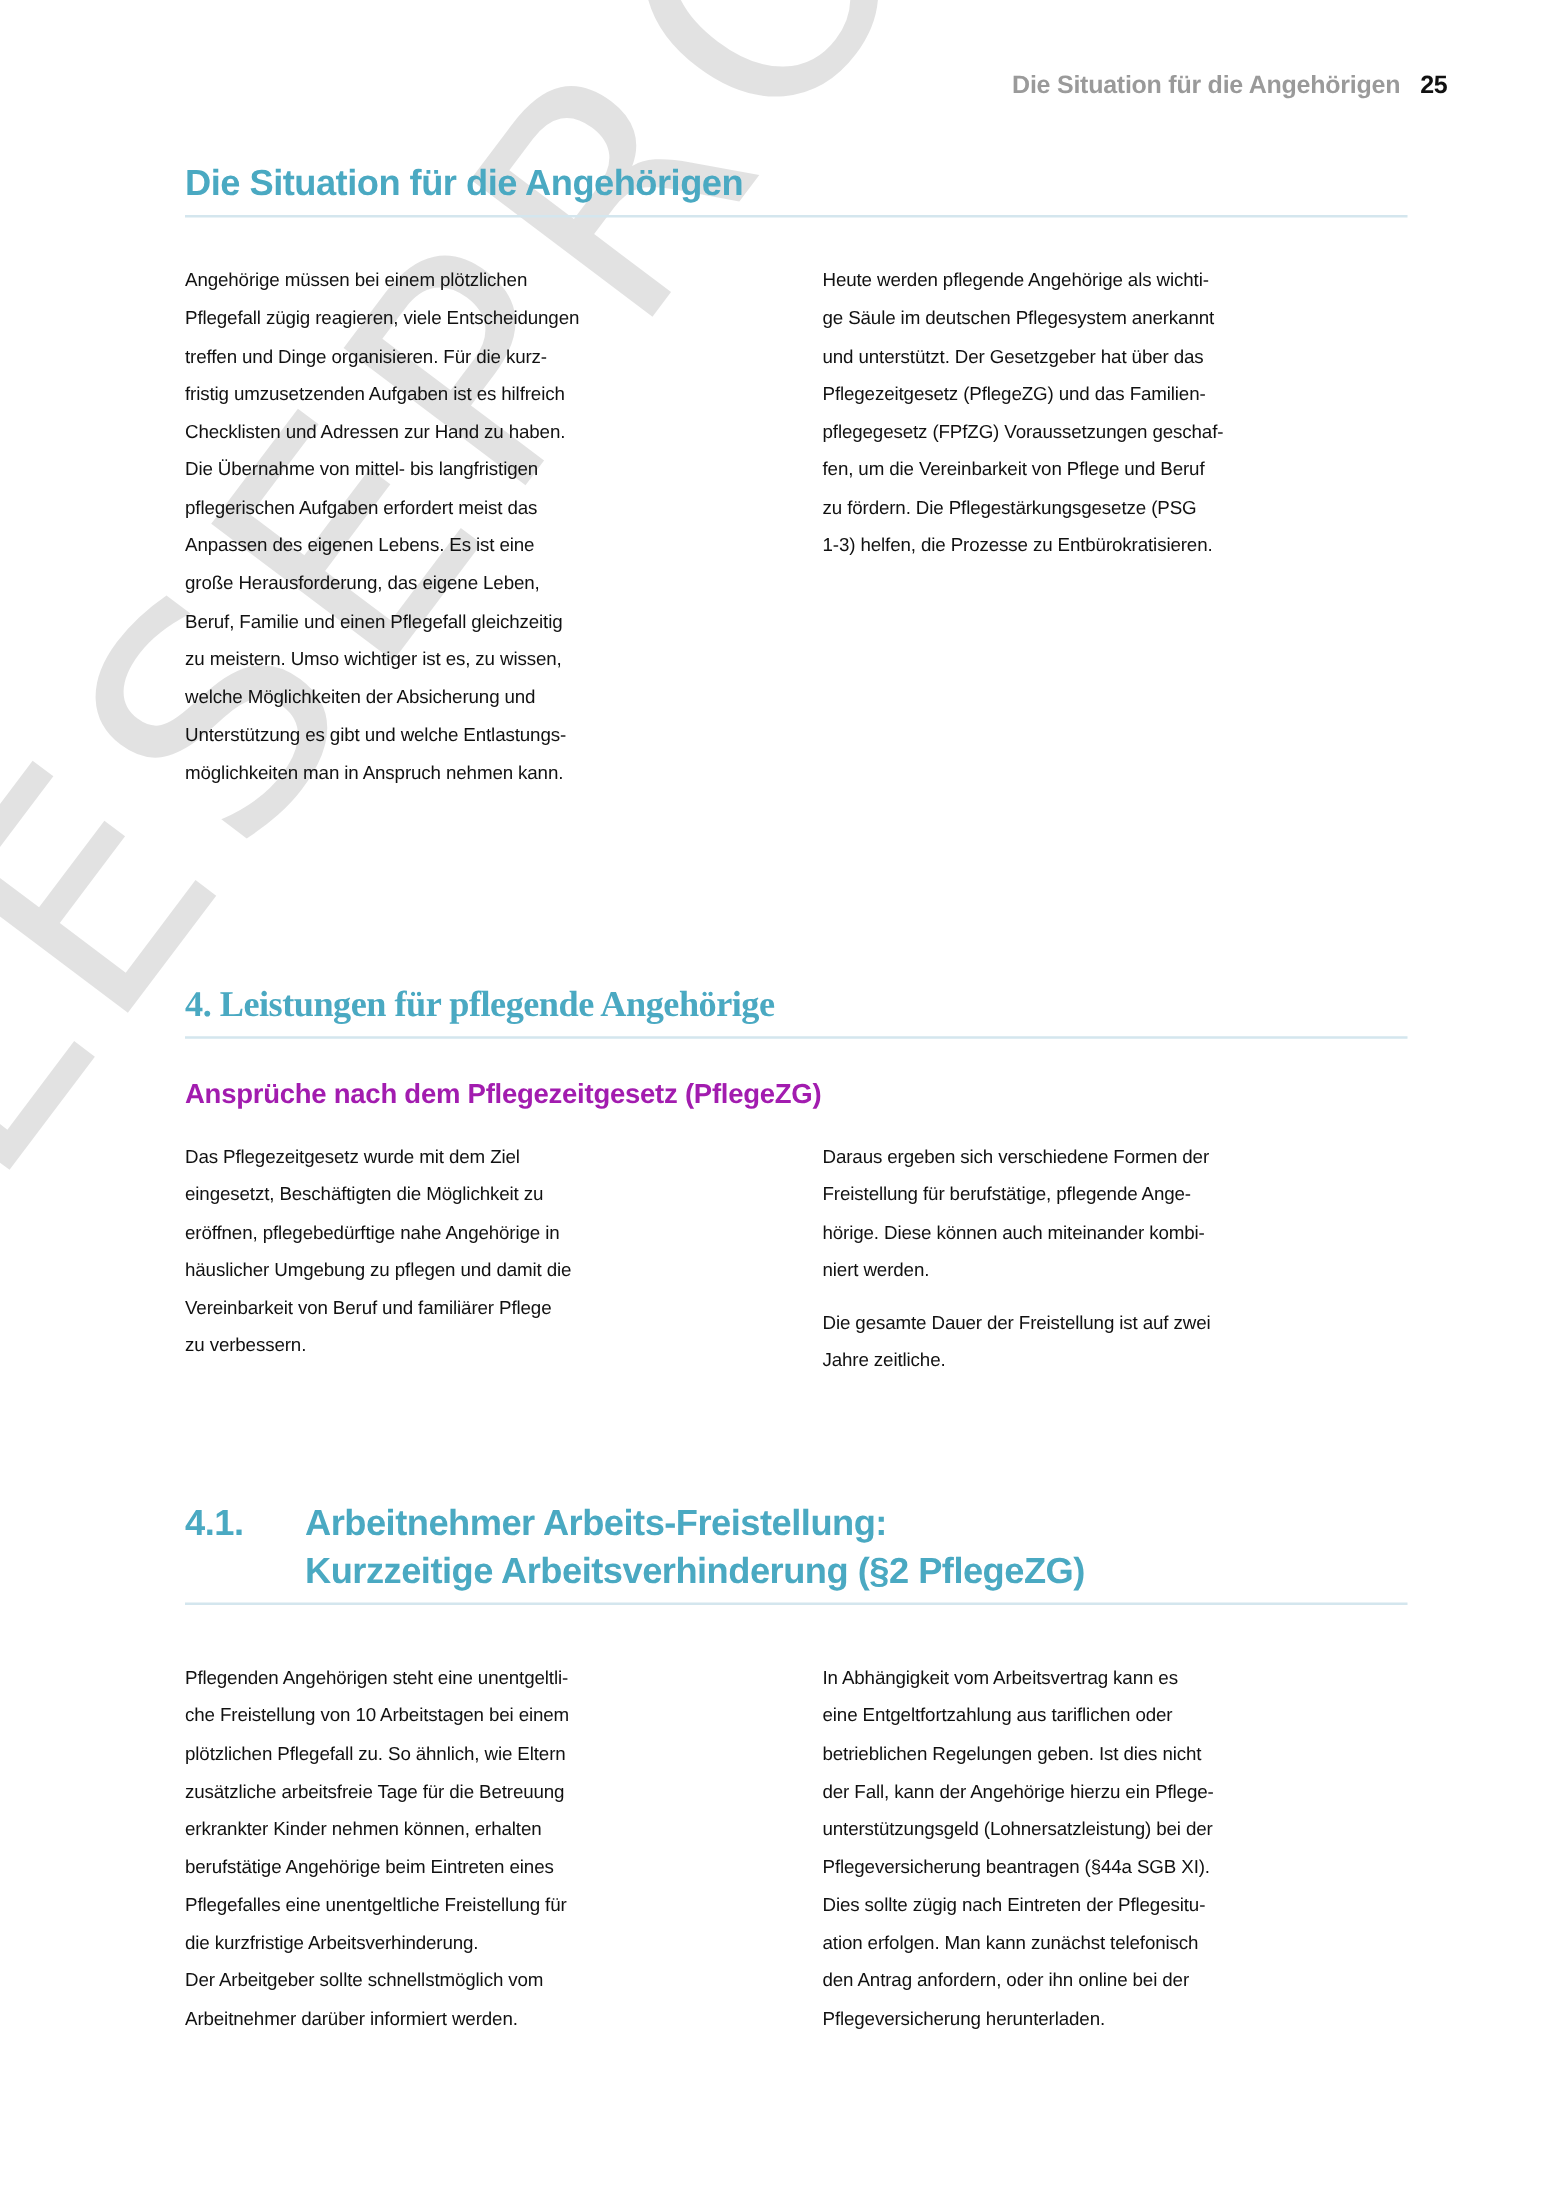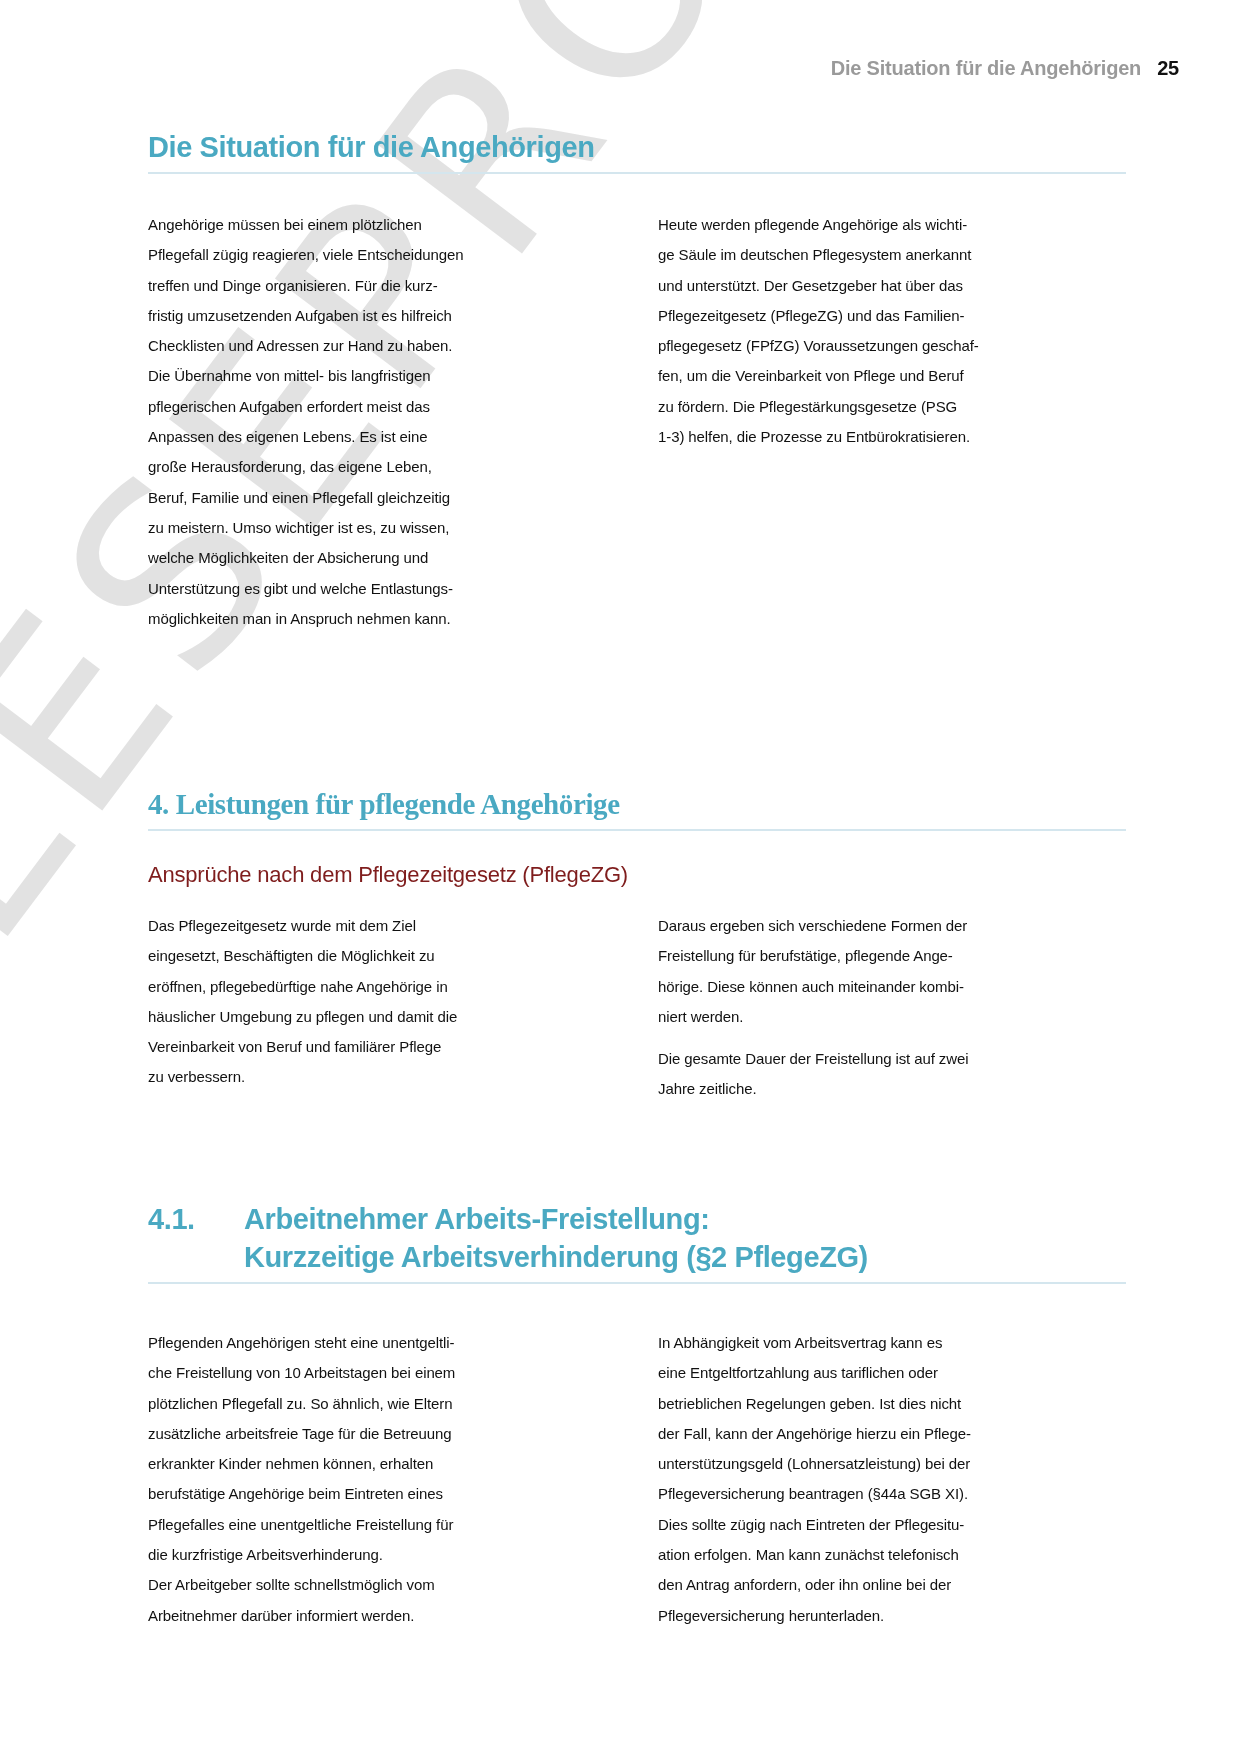--- a/index.html
+++ b/index.html
@@ -2,36 +2,36 @@
 <html><head>
   <meta charset="utf-8">
   <style>
     html, body { margin: 0; padding: 0; background: #ffffff; }
     body {
       width: 1240px; height: 1754px; position: relative; overflow: hidden;
       font-family: "Liberation Sans", "DejaVu Sans", sans-serif;
       color: #111111;
     }
     .running-head {
-      position: absolute; right: 61px; top: 57px;
+      position: absolute; right: 82px; top: 57px;
       font-size: 20px; font-weight: bold; color: #9a9a9a;
       font-stretch: condensed; letter-spacing: -0.2px;
     }
     .running-head .page-num { color: #111111; margin-left: 16px; }
     .h1 {
       position: absolute; left: 148px; width: 978px;
       color: #4aa9c2; font-weight: bold; font-size: 29px;
       letter-spacing: -0.4px; line-height: 38px;
       padding-bottom: 6px; border-bottom: 2px solid #d4e6ee;
     }
     .h1 .num { display: inline-block; width: 96px; }
     .h1 .indent { display: inline-block; width: 96px; }
     .h2 {
-      position: absolute; left: 148px; font-weight: normal; font-size: 22px;
-      color: #7f1d1d; letter-spacing: -0.2px;
+      position: absolute; left: 148px; font-weight: bold; font-size: 22px;
+      color: #a21caf; letter-spacing: -0.2px;
     }
     .col {
       position: absolute; width: 470px; font-size: 15px; line-height: 30.3px;
       letter-spacing: -0.1px;
     }
     .col p { margin: 0 0 12px 0; white-space: pre-line; }
     .col-left { left: 148px; }
     .col-right { left: 658px; }
     .watermark {
       position: absolute; left: 40px; top: 700px;

